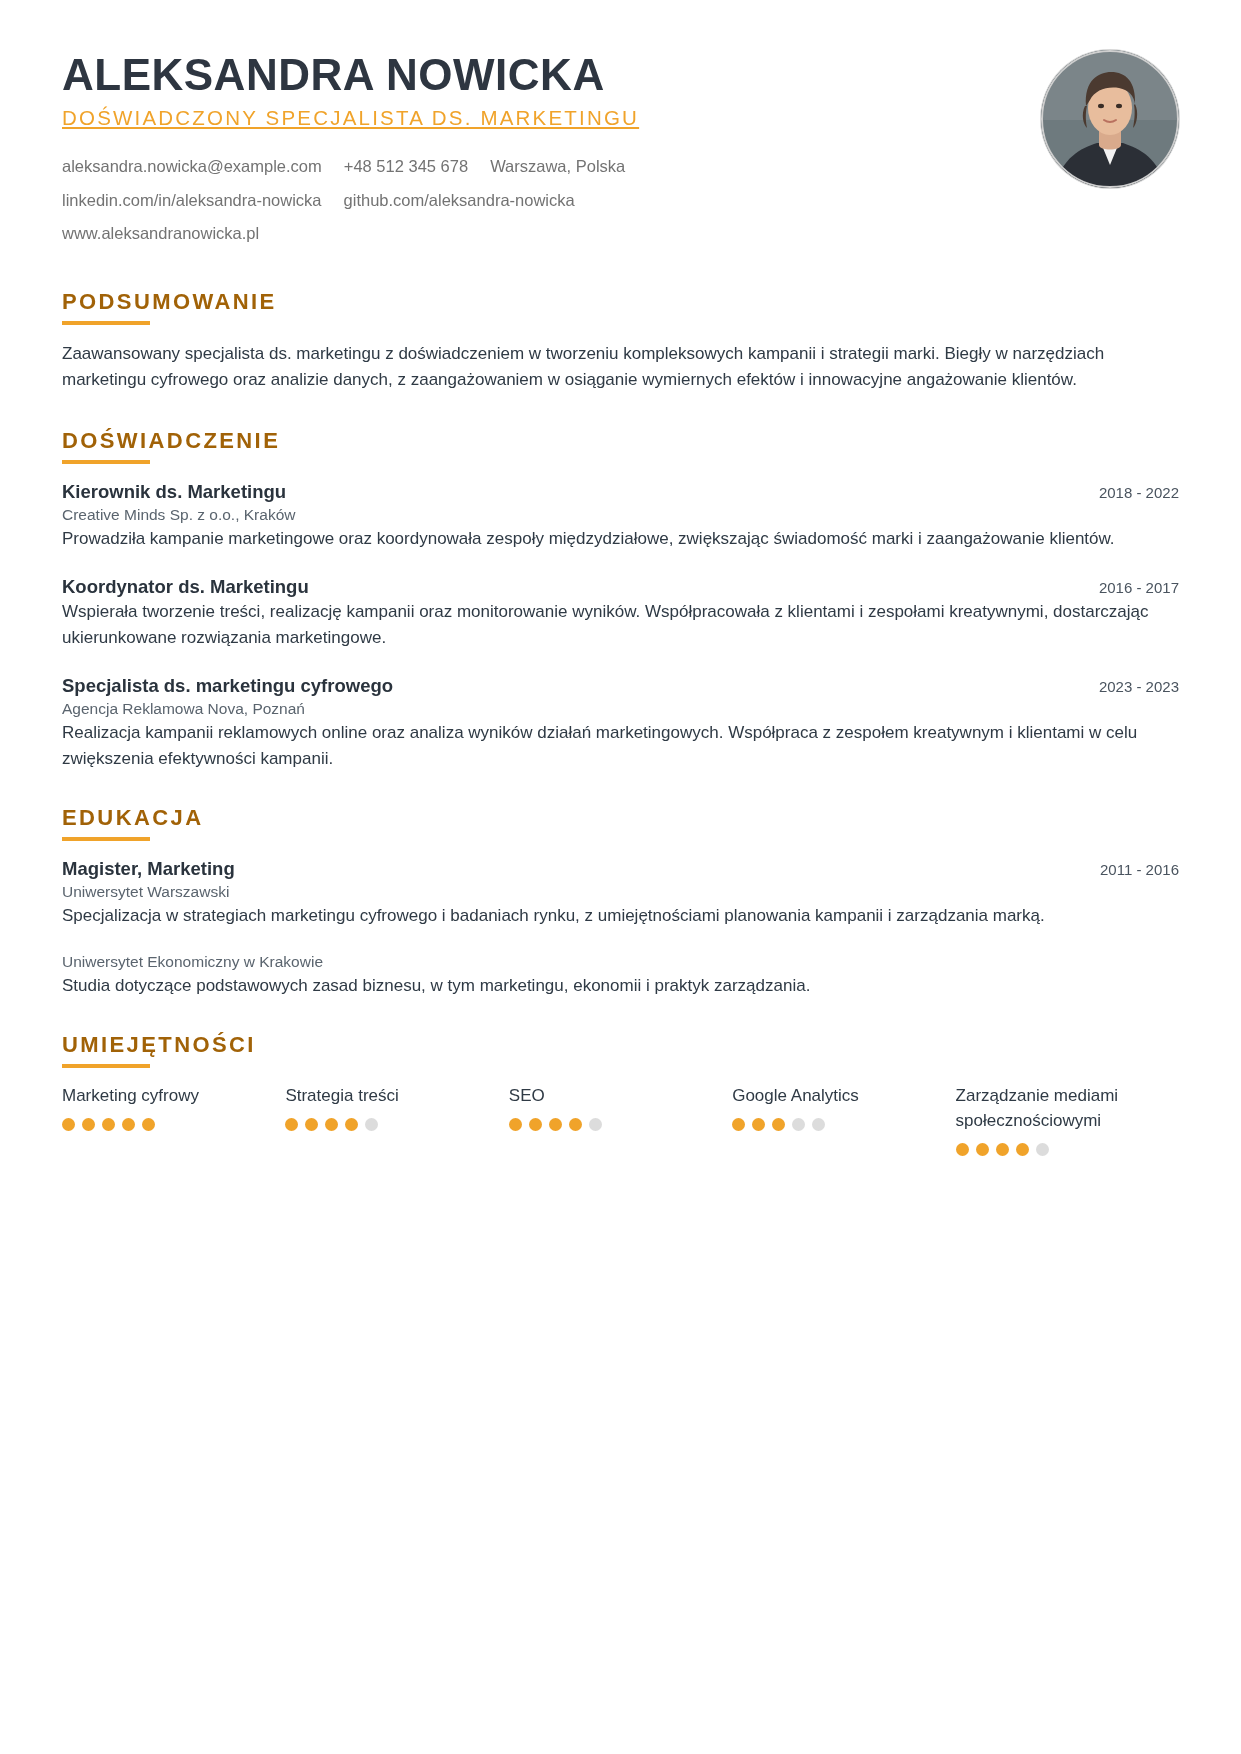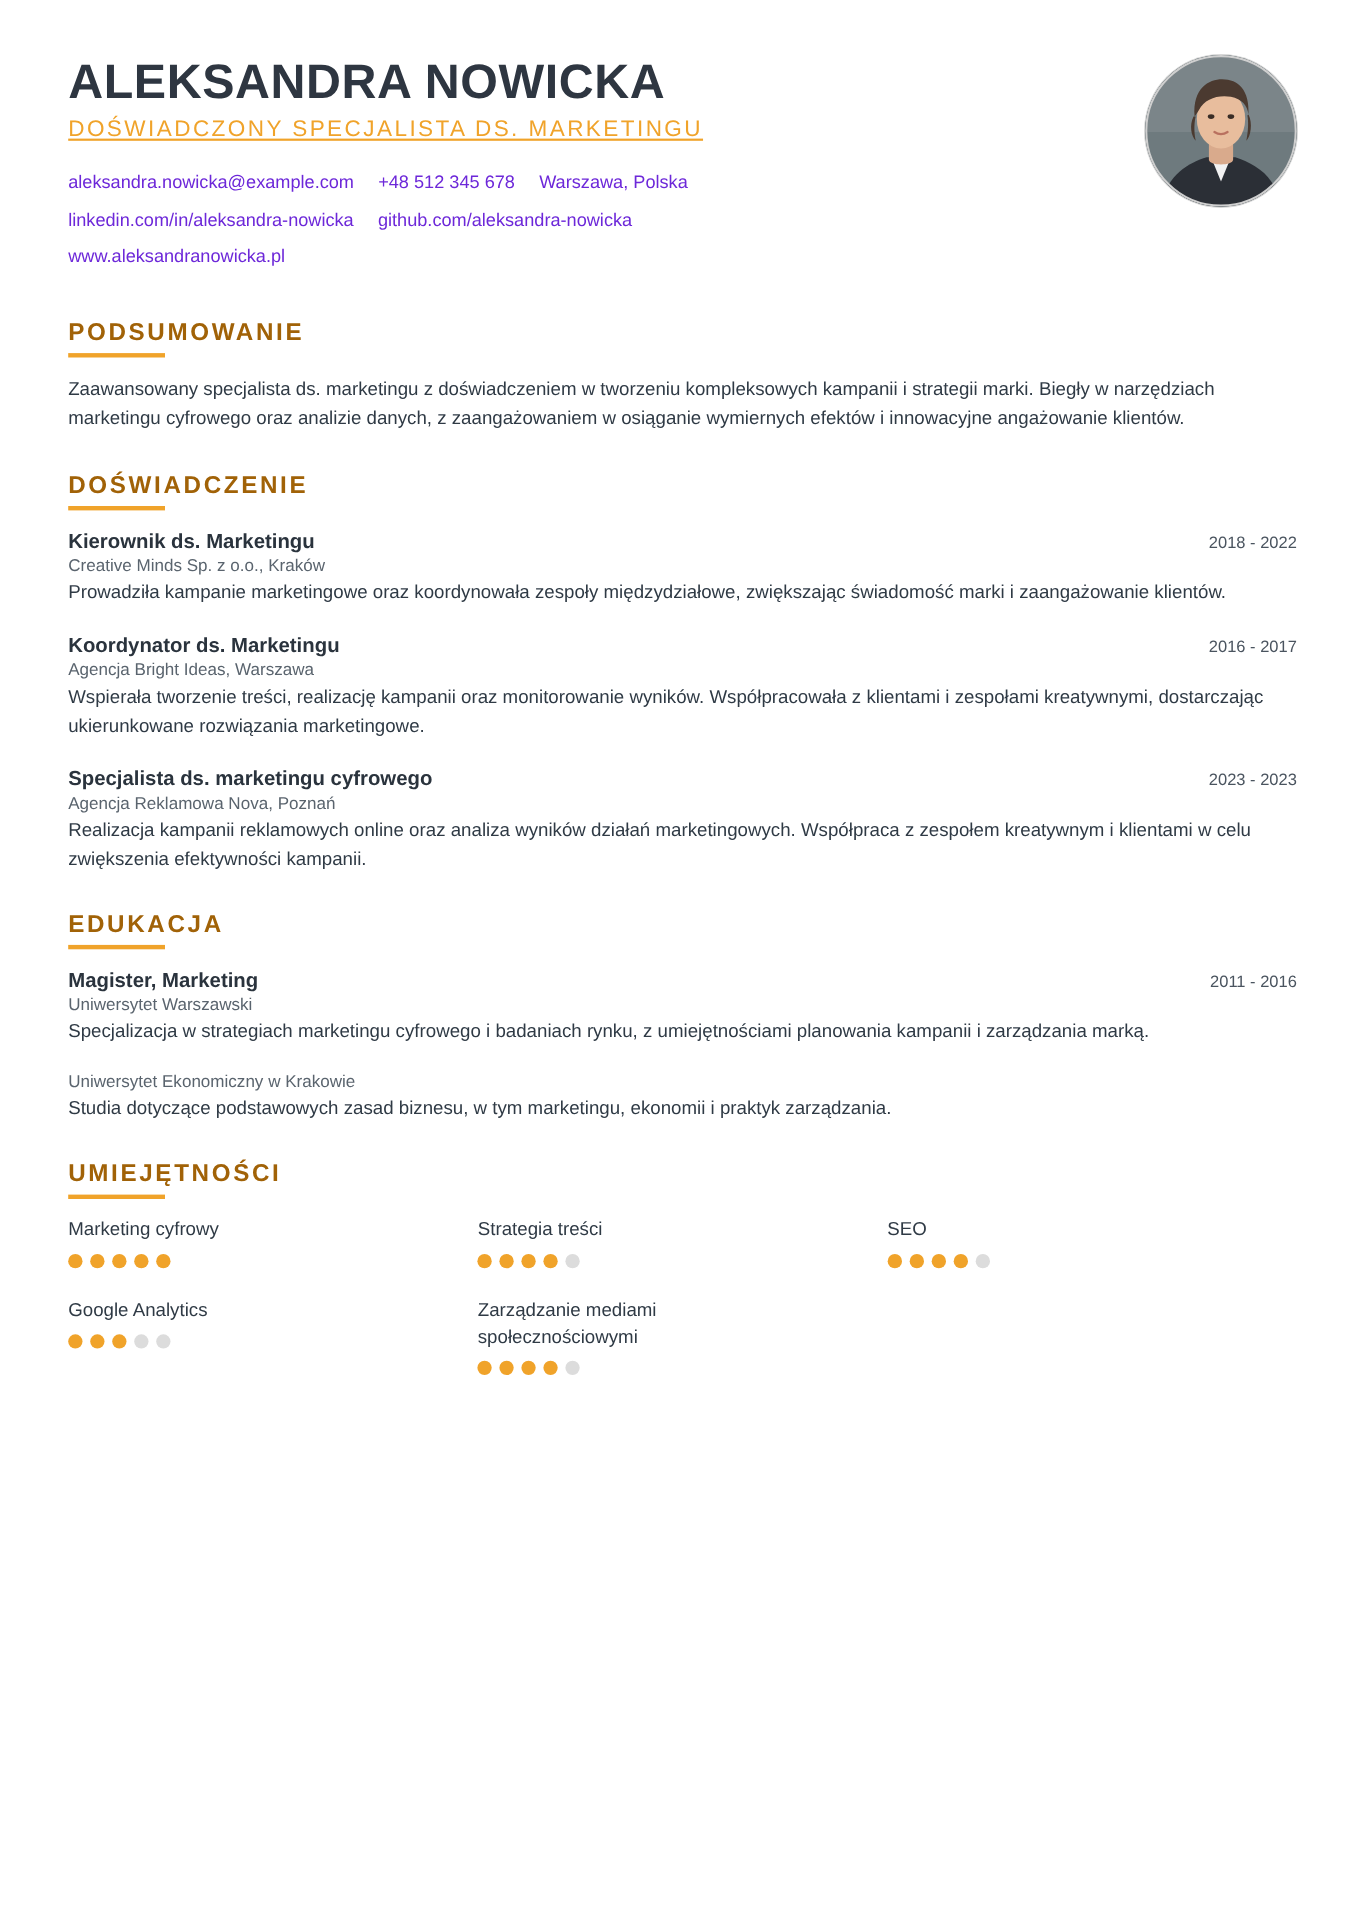--- a/index.html
+++ b/index.html
@@ -44,21 +44,21 @@
   .job-title {
     font-size: 20.5px;
     letter-spacing: 2.2px;
     color: #f0a32a;
     font-weight: 500;
     margin: 0 0 24px 0;
     text-decoration: underline;
   }
   .contact-line {
     font-size: 16.5px;
-    color: #6d28d9;
+    color: #737373;
     line-height: 1.55;
     margin-bottom: 8px;
     display: flex;
     flex-wrap: wrap;
     gap: 12px 22px;
   }
   .contact-line span { white-space: nowrap; }
 
   .avatar-wrap {
     flex: 0 0 auto;
@@ -129,21 +129,21 @@
   .entry-desc {
     font-size: 17px;
     line-height: 1.5;
     color: #2f3a45;
     margin: 0;
   }
 
   
   .skills-grid {
     display: grid;
-    grid-template-columns: repeat(3, 1fr);
+    grid-template-columns: repeat(5, 1fr);
     column-gap: 0px;
     row-gap: 26px;
     margin-top: 4px;
   }
   .skill-name {
     font-size: 17px;
     color: #2f3a45;
     line-height: 1.45;
     margin-bottom: 9px;
     max-width: 250px;
@@ -235,21 +235,20 @@
       </div>
       <div class="entry-org">Creative Minds Sp. z o.o., Kraków</div>
       <p class="entry-desc">Prowadziła kampanie marketingowe oraz koordynowała zespoły międzydziałowe, zwiększając świadomość marki i zaangażowanie klientów.</p>
     </div>
 
     <div class="entry">
       <div class="entry-head">
         <div class="entry-role">Koordynator ds. Marketingu</div>
         <div class="entry-dates">2016 - 2017</div>
       </div>
-      <div class="entry-org">Agencja Bright Ideas, Warszawa</div>
       <p class="entry-desc">Wspierała tworzenie treści, realizację kampanii oraz monitorowanie wyników. Współpracowała z klientami i zespołami kreatywnymi, dostarczając ukierunkowane rozwiązania marketingowe.</p>
     </div>
 
     <div class="entry">
       <div class="entry-head">
         <div class="entry-role">Specjalista ds. marketingu cyfrowego</div>
         <div class="entry-dates">2023 - 2023</div>
       </div>
       <div class="entry-org">Agencja Reklamowa Nova, Poznań</div>
       <p class="entry-desc">Realizacja kampanii reklamowych online oraz analiza wyników działań marketingowych. Współpraca z zespołem kreatywnym i klientami w celu zwiększenia efektywności kampanii.</p>

